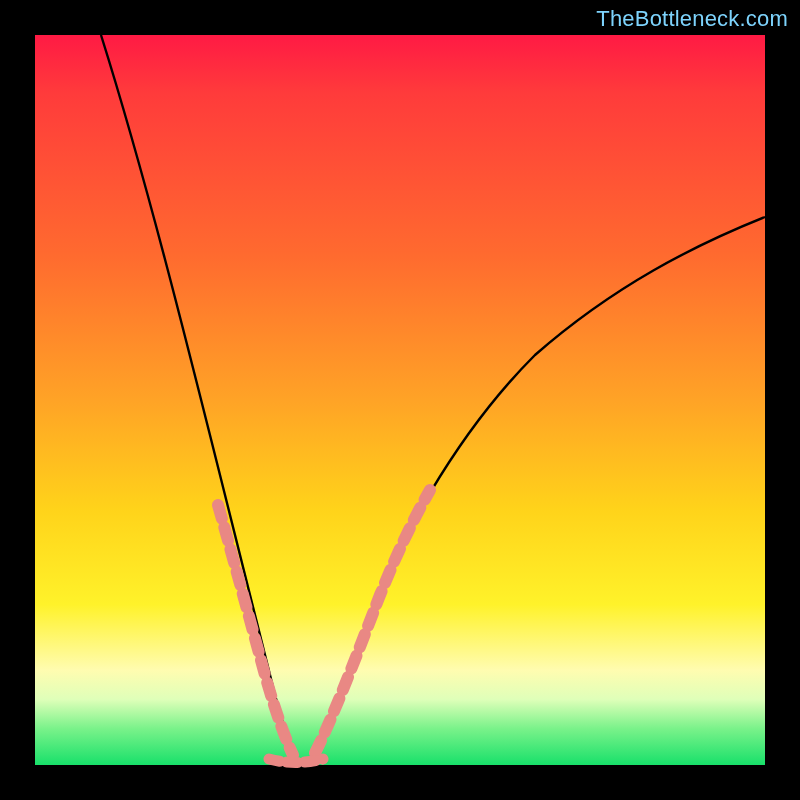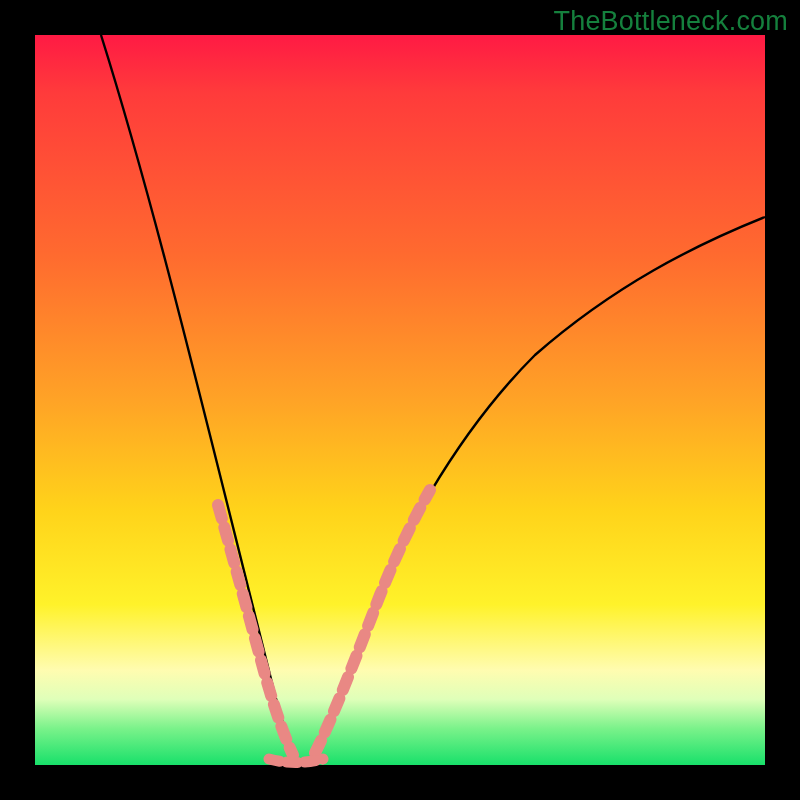--- a/index.html
+++ b/index.html
@@ -35,22 +35,22 @@
       #fffcb0 87%,
       #dfffb9 91%,
       #7af28a 95%,
       #18e06a 100%
     );
   }
   .watermark {
     position: absolute;
     top: 6px;
     right: 12px;
-    color: #15803d;
-    font-size: 27px;
+    color: #7dd3fc;
+    font-size: 22px;
     letter-spacing: 0.2px;
     user-select: none;
     text-align: center;
   }
   svg.curve {
     position: absolute;
     left: 0;
     top: 0;
     width: 730px;
     height: 730px;

